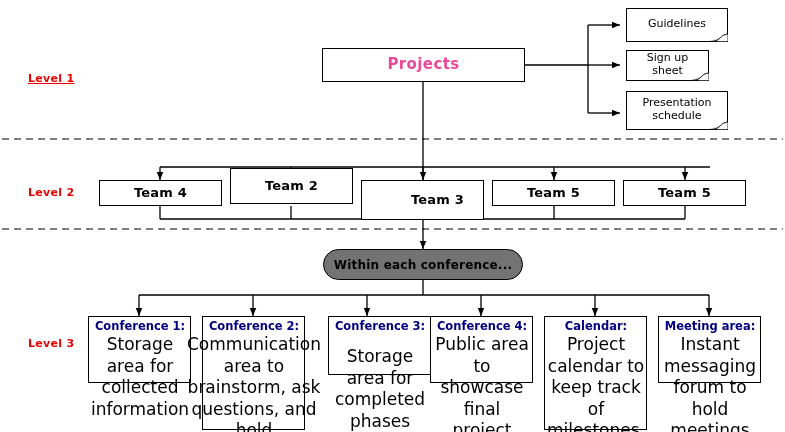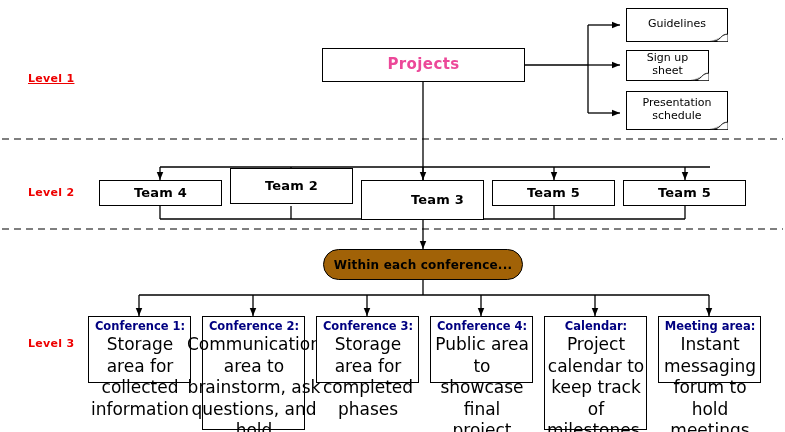--- a/index.html
+++ b/index.html
@@ -26,21 +26,21 @@
   .proj{font-size:15px;font-weight:bold;color:#ec4899;letter-spacing:.4px;}
 
   .doc{font-size:11px;color:#000;padding:2px 4px 4px 4px;line-height:1.18;}
   .doc .curl{
     position:absolute;right:-1px;bottom:-1px;width:18px;height:11px;
   }
 
   .team{font-size:13px;font-weight:bold;color:#000;letter-spacing:.2px;}
 
   .oval{
-    position:absolute;box-sizing:border-box;border:1px solid #000;background:#a16207;
+    position:absolute;box-sizing:border-box;border:1px solid #000;background:#737373;
     border-radius:16px;display:flex;align-items:center;justify-content:center;
     font-size:12px;font-weight:bold;color:#000;letter-spacing:.2px;white-space:nowrap;
   }
 
   .conf{padding:3px 2px 4px 3px;justify-content:flex-start;}
   .conf .t{font-size:11.5px;font-weight:bold;color:#000080;margin-bottom:1px;white-space:nowrap;}
   .conf .b{font-size:17px;font-weight:normal;color:#000;line-height:1.26;}
 </style>
 </head>
 <body>
@@ -152,21 +152,21 @@
   <div class="node conf" style="left:88px;top:316px;width:103px;height:67px;">
     <div class="t">Conference 1:</div>
     <div class="b">Storage area for collected information</div>
   </div>
 
   <div class="node conf" style="left:202px;top:316px;width:103px;height:114px;">
     <div class="t">Conference 2:</div>
     <div class="b">Communication area to brainstorm, ask questions, and hold discussions</div>
   </div>
 
-  <div class="node conf" style="left:316px;top:316px;width:103px;height:67px;">
+  <div class="node conf" style="left:328px;top:316px;width:103px;height:59px;gap:12px;">
     <div class="t">Conference 3:</div>
     <div class="b">Storage area for completed phases</div>
   </div>
 
   <div class="node conf" style="left:430px;top:316px;width:103px;height:67px;">
     <div class="t">Conference 4:</div>
     <div class="b">Public area to showcase final project</div>
   </div>
 
   <div class="node conf" style="left:544px;top:316px;width:103px;height:114px;">

